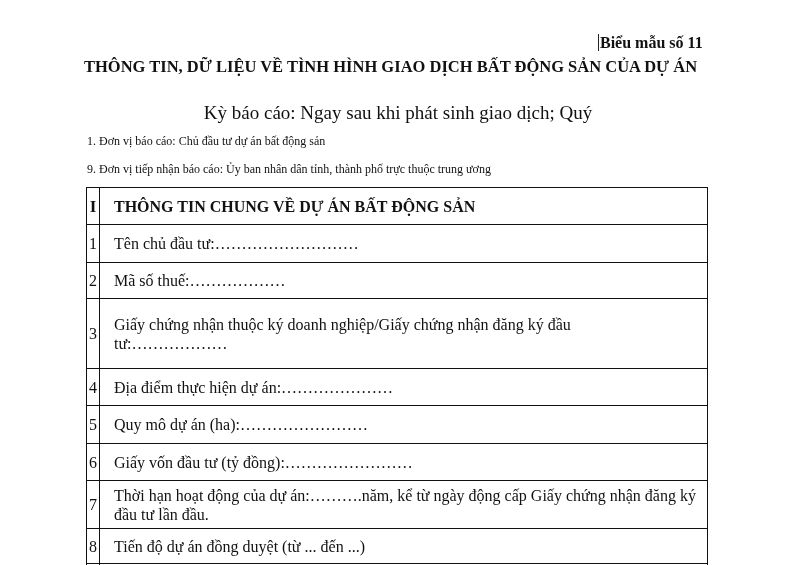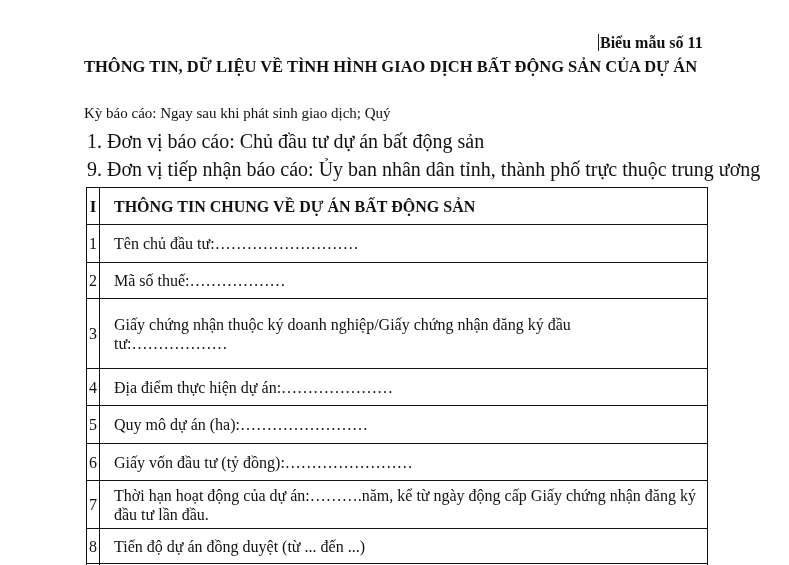--- a/index.html
+++ b/index.html
@@ -15,24 +15,24 @@
     .form-number .caret {
       display: inline-block; width: 1px; height: 17px; background: #222;
       vertical-align: -3px; margin-right: 1px;
     }
     .title {
       position: absolute; left: 84px; top: 56px; width: 628px;
       text-align: left; font-weight: bold; font-size: 16.5px; line-height: 22px;
     }
     .period {
       position: absolute; left: 84px; top: 103px; width: 628px;
-      font-size: 15px; line-height: 20px;
+      text-align: center; font-size: 19px; line-height: 20px;
     }
     .line {
-      position: absolute; left: 87px; font-size: 20px; line-height: 20px; white-space: nowrap;
+      position: absolute; left: 87px; font-size: 12px; line-height: 20px; white-space: nowrap;
     }
     .line.l1 { top: 131px; }
     .line.l2 { top: 159px; }
 
     table.info {
       position: absolute; left: 86px; top: 187px; width: 621px;
       border-collapse: collapse; font-size: 16px; line-height: 19px;
     }
     table.info td {
       border: 1.3px solid #111; padding: 0 3px; vertical-align: middle;

